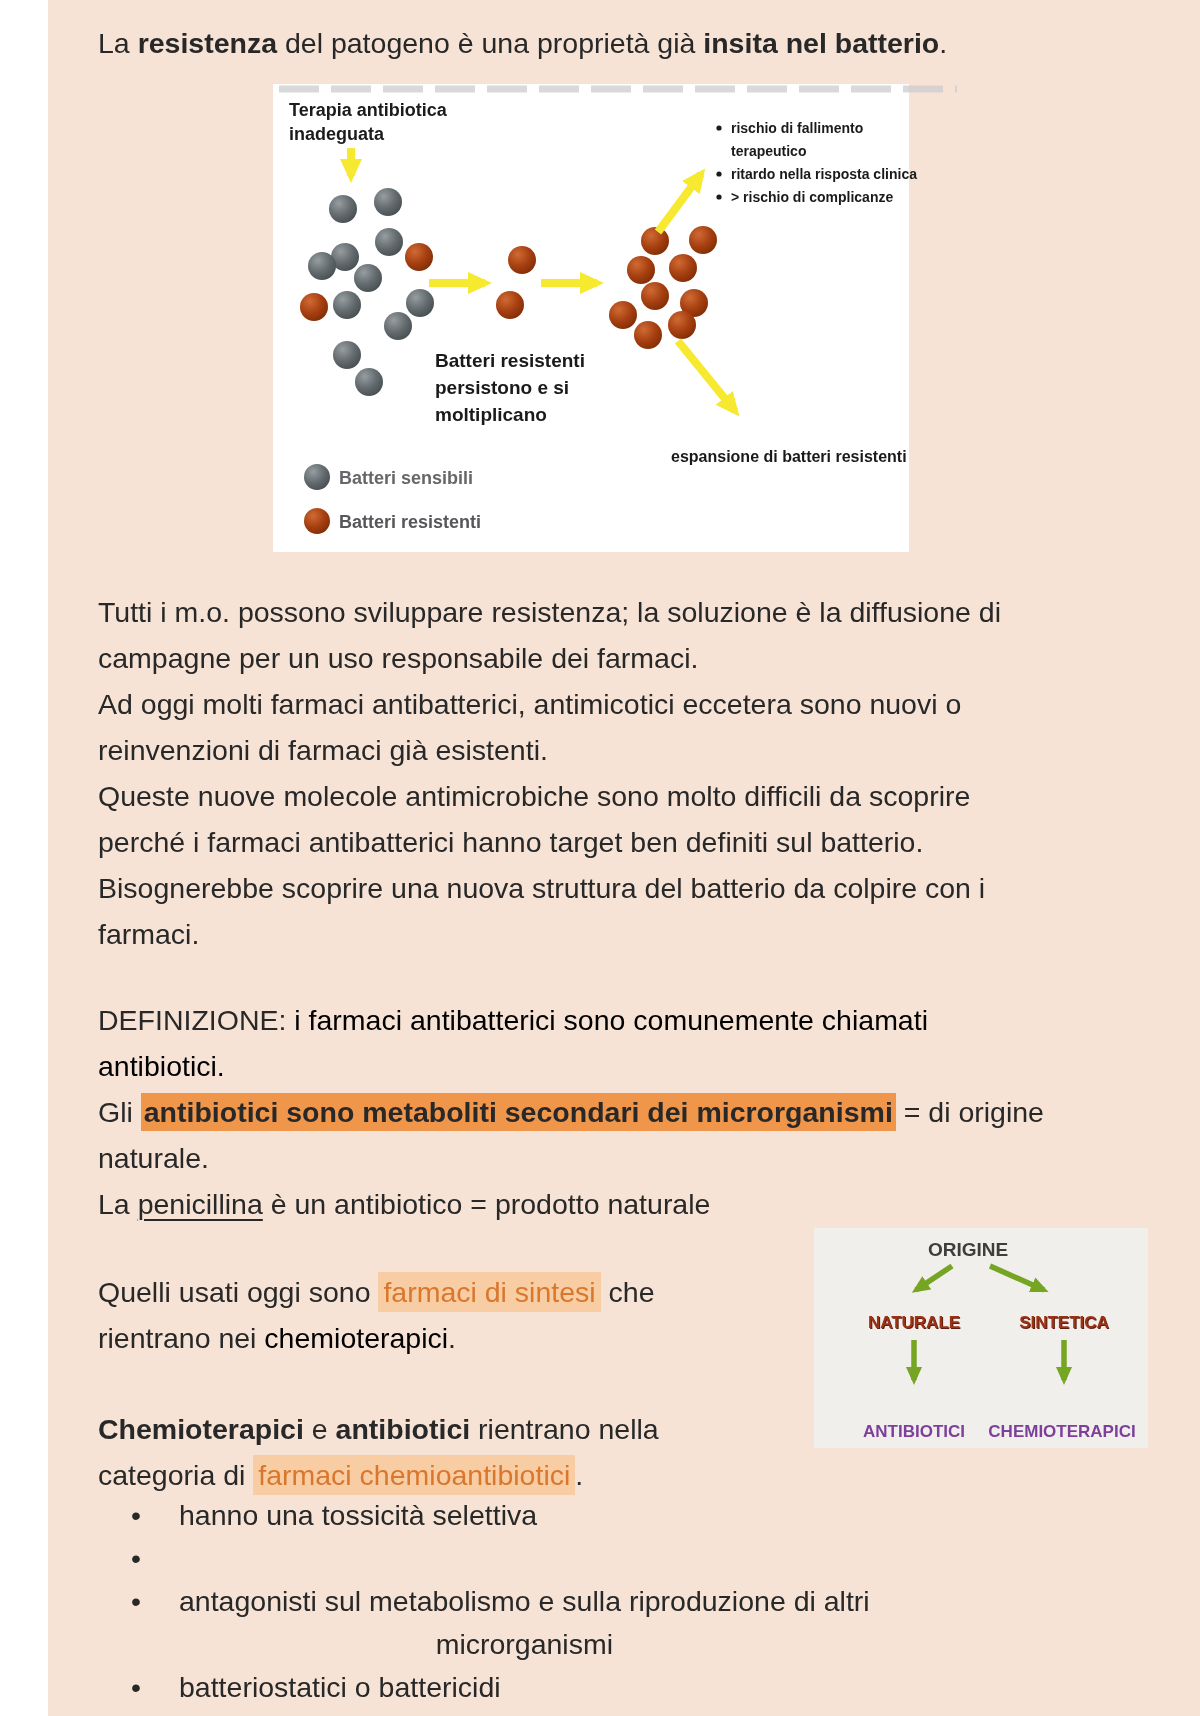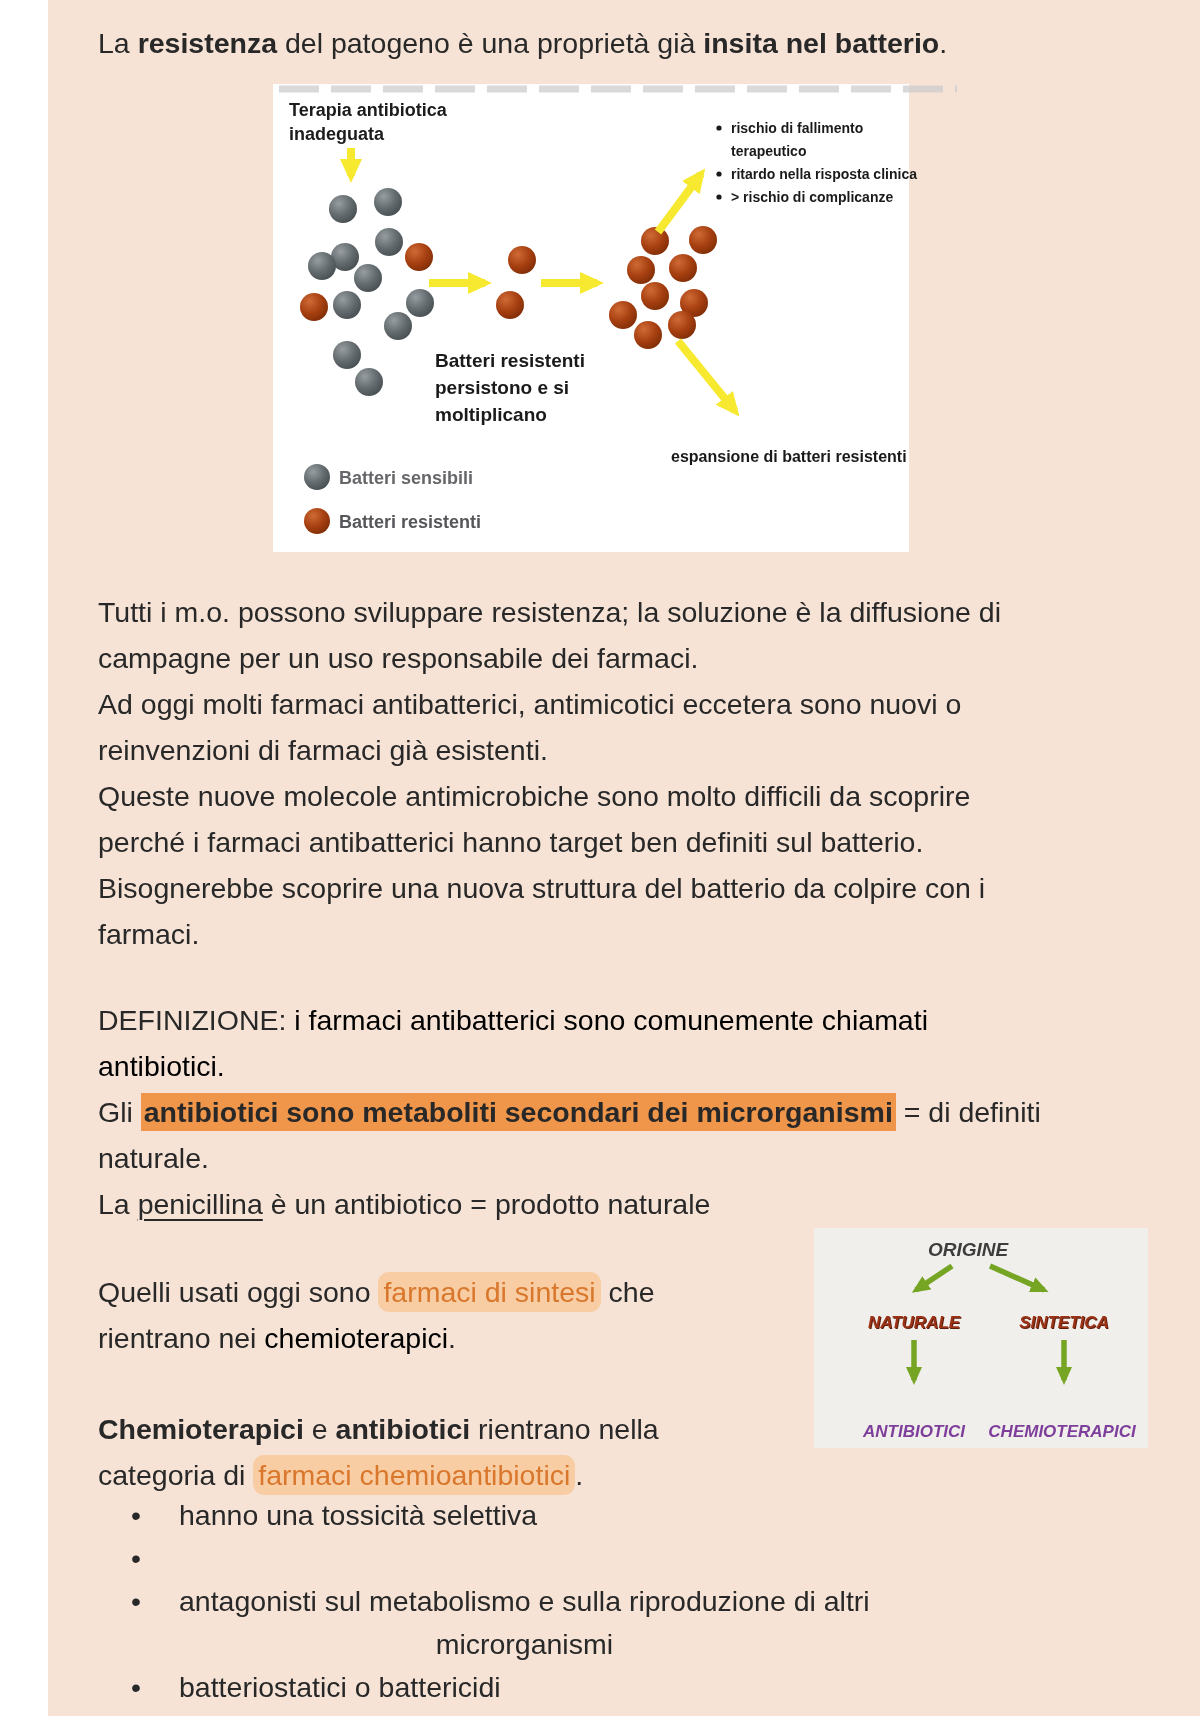--- a/index.html
+++ b/index.html
@@ -6,24 +6,24 @@
   body{font-family:"Liberation Sans","DejaVu Sans",sans-serif;}
   #page{position:relative;width:1200px;height:1716px;background:#f6e3d6;overflow:hidden;
         color:#282828;font-size:28.5px;line-height:46px;margin-left:48px;}
   .abs{position:absolute;}
   .nowrap{white-space:nowrap;}
   .preline{white-space:pre;}
   b,.bold{font-weight:bold;}
   .orange{color:#000000;}
   .hl-strong{background:#f0964b;font-weight:bold;
              text-decoration-thickness:2.5px;text-underline-offset:5px;padding:3px 3px;}
-  .hl-light-orange{background:#f8cda3;color:#d9772c;padding:4px 5px;border-radius:11px;}
+  .hl-light-orange{background:#f8cda3;color:#d9772c;padding:4px 5px;}
   .underlined{text-decoration:underline;text-decoration-thickness:2px;text-underline-offset:5px;}
   .diagram-box{background:#ffffff;}
-  .origine-box{background:#f1efeb;font-style:italic;}
+  .origine-box{background:#f1efeb;}
   .brow{display:flex;align-items:flex-start;}
   .bdot{display:inline-block;width:48px;padding-left:33px;box-sizing:content-box;flex:0 0 auto;}
   .btext{white-space:pre;text-align:center;}
   svg text{font-family:"Liberation Sans","DejaVu Sans",sans-serif;}
 </style>
 </head>
 <body>
 
 <div id="page">
 
@@ -131,21 +131,21 @@
 perché i farmaci antibatterici hanno target ben definiti sul batterio.
 Bisognerebbe scoprire una nuova struttura del batterio da colpire con i
 farmaci.</div>
 
   <div class="abs" style="left:50px;top:997px;width:1145px;">
     <div class="nowrap">
       <span>DEFINIZIONE: </span><span class="orange">i farmaci antibatterici sono comunemente chiamati</span>
     </div>
     <div class="nowrap orange">antibiotici.</div>
     <div class="nowrap">
-      <span>Gli </span><span class="hl-strong">antibiotici sono metaboliti secondari dei microrganismi</span><span> = di definiti</span>
+      <span>Gli </span><span class="hl-strong">antibiotici sono metaboliti secondari dei microrganismi</span><span> = di origine</span>
     </div>
     <div class="nowrap">naturale.</div>
     <div class="nowrap">
       <span>La </span><span class="underlined">penicillina</span><span> è un antibiotico = prodotto naturale</span>
     </div>
   </div>
 
   <div class="abs" style="left:50px;top:1269px;width:700px;">
     <div class="nowrap">
       <span>Quelli usati oggi sono </span><span class="hl-light-orange">farmaci di sintesi</span><span> che</span>

